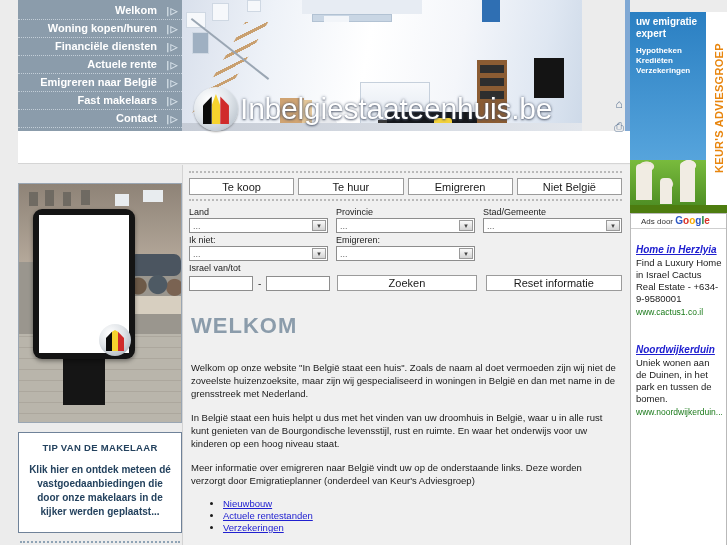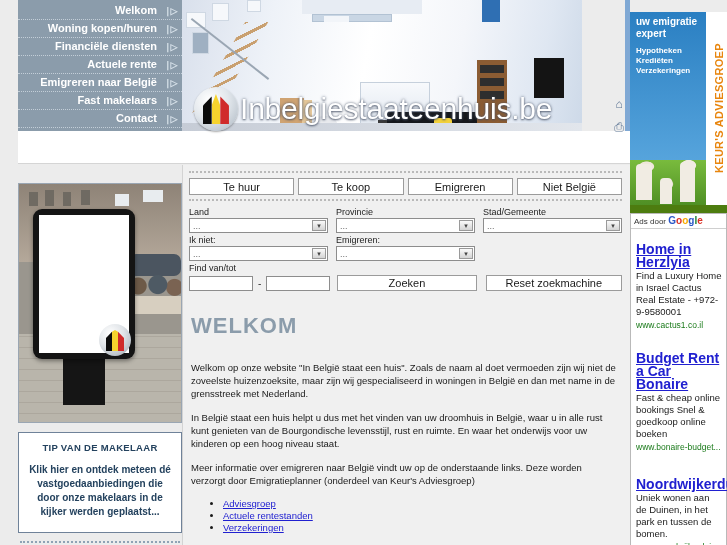--- a/index.html
+++ b/index.html
@@ -374,33 +374,33 @@
     margin-top: 8px;
     width: 97px;
     background: #ffffff;
     border: 1px solid #b9b9b9;
     padding: 0 0 6px 0;
     position: relative;
     min-height: 344px;
   }
   #ads-head {
     height: 15px; line-height: 14px;
-    padding-left: 3px;
+    padding-left: 10px;
     font-size: 8px; color: #333;
     border-bottom: 1px solid #cfcfcf;
     background: #ffffff;
   }
   #ads-head .g { font-size: 10px; font-weight: bold; }
   #ads-head .g .b1{color:#2a56c6;} #ads-head .g .r1{color:#d93025;}
   #ads-head .g .y1{color:#f9ab00;} #ads-head .g .b2{color:#2a56c6;}
   #ads-head .g .g1{color:#188038;} #ads-head .g .r2{color:#d93025;}
   .adunit { padding: 10px 4px 0 5px; }
   .ad-title {
-    font-size: 14px; font-weight: bold; color: #2020d0;
-    text-decoration: underline; line-height: 13px; cursor: pointer;
+    font-size: 10px; font-weight: bold; color: #2020d0;
+    text-decoration: underline; line-height: 13px; cursor: pointer; font-style: italic;
   }
   .ad-desc { font-size: 9.5px; color: #1a1a1a; line-height: 12px; margin-top: 1px;}
   .ad-url { font-size: 8.5px; color: #1a7a1a; margin-top: 2px; white-space: nowrap; overflow: hidden;}
 
   
   #left-edge { position:absolute; left:0; top:0; width:18px; height:545px; background:#ececec;}
 </style>
 </head>
 <body>
 
@@ -521,22 +521,22 @@
     <div class="dot-sep"></div>
 
   </div>
 
   <div id="main">
 
     <div id="search-box">
       <div class="hr-dot"></div>
 
       <div class="tabrow">
+        <div class="tabbtn">Te koop</div>
         <div class="tabbtn">Te huur</div>
-        <div class="tabbtn">Te koop</div>
         <div class="tabbtn">Emigreren</div>
         <div class="tabbtn">Niet België</div>
       </div>
       <div class="hr-dot"></div>
 
       <div class="fieldrow">
         <div class="fieldcell">
           <div class="flabel">Land</div>
           <div class="fselect">
             <span>...</span>
@@ -570,37 +570,37 @@
         <div class="fieldcell">
           <div class="flabel">Emigreren:</div>
           <div class="fselect">
             <span>...</span>
             <span class="arrow">▾</span>
           </div>
         </div>
         <div class="fieldcell"></div>
       </div>
 
-      <div class="flabel" style="margin-top:1px">Find van/tot</div>
+      <div class="flabel" style="margin-top:1px">Israel van/tot</div>
       <div class="pricerow">
         <input class="ptext" type="text" value="" style="">
         <span class="pdash">-</span>
         <input class="ptext" type="text" value="" style="">
         <div class="pbtn" id="btn-zoeken">Zoeken</div>
-        <div class="pbtn" id="btn-reset">Reset zoekmachine</div>
+        <div class="pbtn" id="btn-reset">Reset informatie</div>
       </div>
     </div>
 
     <div id="welkom-wrap">
       <div id="welkom-h1">WELKOM</div>
       <p class="ptxt">Welkom op onze website "In België staat een huis". Zoals de naam al doet vermoeden zijn wij niet de zoveelste huizenzoeksite, maar zijn wij gespecialiseerd in woningen in België en dan met name in de grensstreek met Nederland.</p>
       <p class="ptxt">In België staat een huis helpt u dus met het vinden van uw droomhuis in België, waar u in alle rust kunt genieten van de Bourgondische levensstijl, rust en ruimte. En waar het onderwijs voor uw kinderen op een hoog niveau staat.</p>
       <p class="ptxt">Meer informatie over emigreren naar België vindt uw op de onderstaande links. Deze worden verzorgt door Emigratieplanner (onderdeel van Keur's Adviesgroep)</p>
       <ul class="linklist">
-        <li><a>Adviesgroep</a></li>
+        <li><a>Nieuwbouw</a></li>
         <li><a>Actuele rentestanden</a></li>
         <li><a>Verzekeringen</a></li>
 
       </ul>
     </div>
   </div>
 
   <div id="right-col">
 
     <div id="banner-ad">
@@ -620,29 +620,24 @@
     </div>
 
     <div id="ads-box">
       <div id="ads-head">
         <span>Ads door</span>
         <span class="g"><span class="b1">G</span><span class="r1">o</span><span class="y1">o</span><span class="b2">g</span><span class="g1">l</span><span class="r2">e</span></span>
       </div>
 
       <div class="adunit" style="padding-top:14px">
         <div class="ad-title">Home in Herzlyia</div>
-        <div class="ad-desc">Find a Luxury Home in Israel Cactus Real Estate - +972-9-9580001</div>
+        <div class="ad-desc">Find a Luxury Home in Israel Cactus Real Estate - +634-9-9580001</div>
         <div class="ad-url">www.cactus1.co.il</div>
       </div>
 
-      <div class="adunit" style="padding-top:22px">
-        <div class="ad-title">Budget Rent a Car Bonaire</div>
-        <div class="ad-desc">Fast &amp; cheap online bookings Snel &amp; goedkoop online boeken</div>
-        <div class="ad-url">www.bonaire-budget...</div>
-      </div>
 
       <div class="adunit" style="padding-top:26px">
         <div class="ad-title">Noordwijkerduin</div>
         <div class="ad-desc">Uniek wonen aan de Duinen, in het park en tussen de bomen.</div>
         <div class="ad-url">www.noordwijkerduin...</div>
       </div>
     </div>
   </div>
 
 </div>

